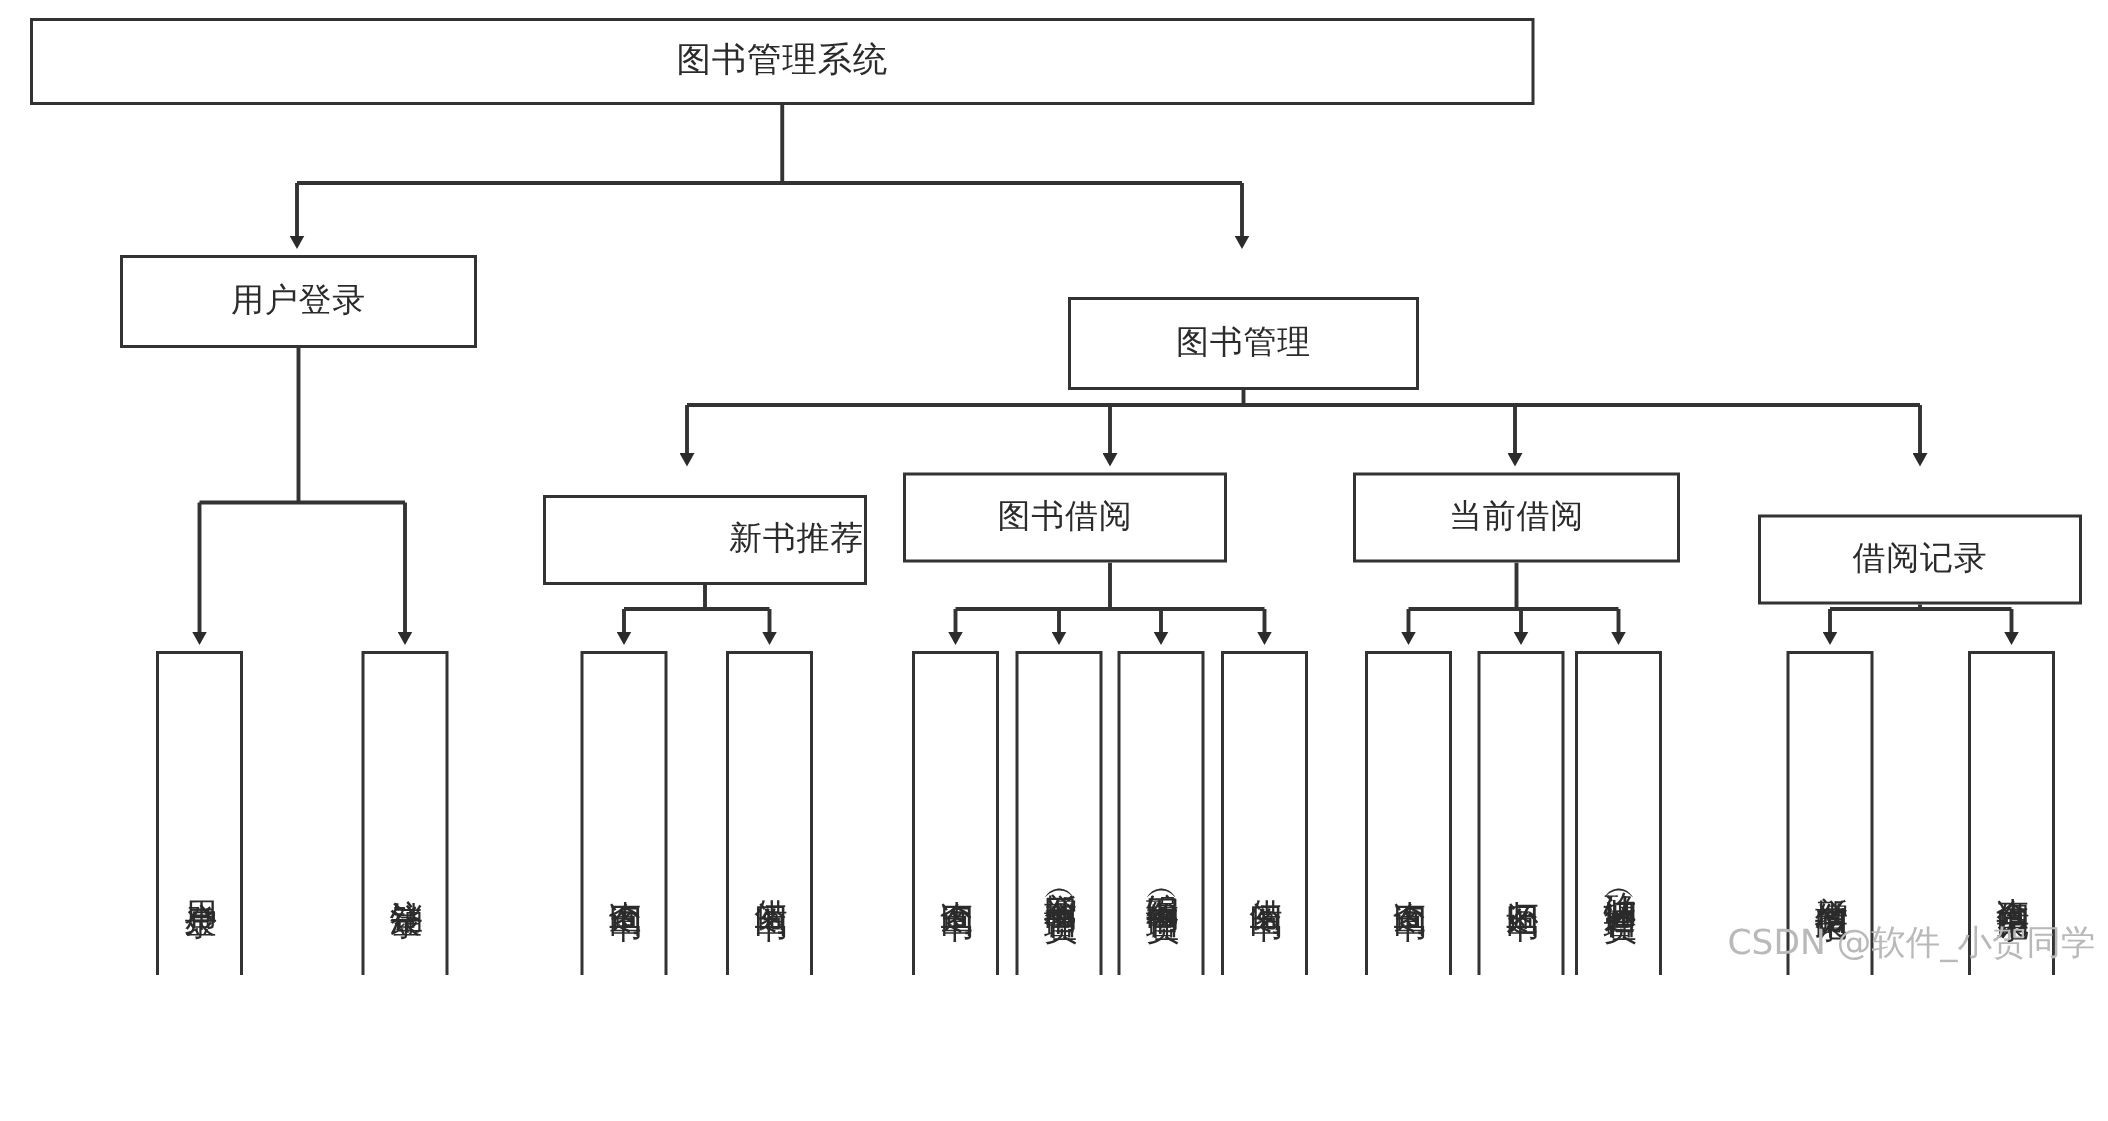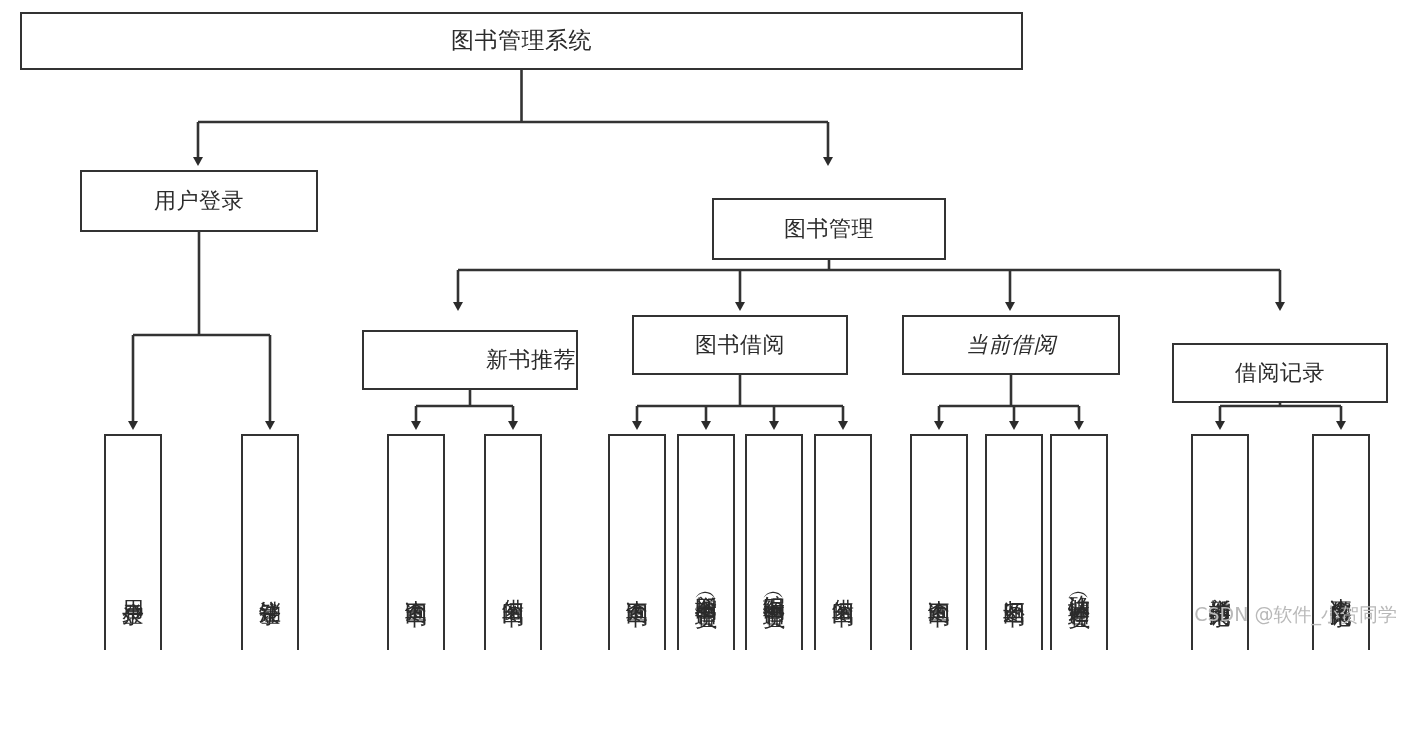--- a/index.html
+++ b/index.html
@@ -59,22 +59,22 @@
     writing-mode: vertical-rl;
     text-orientation: upright;
     font-size: 22px;
     line-height: 1.28;
     letter-spacing: 2px;
     white-space: nowrap;
   }
   #watermark {
     position: absolute;
     right: 8px;
-    bottom: 22px;
-    font-size: 19px;
+    bottom: 6px;
+    font-size: 23px;
     color: #b9b9b9;
     white-space: nowrap;
     user-select: none;
     margin-top: 38px;
   }
 </style>
 </head>
 <body>
 
 <div id="canvas">
@@ -136,24 +136,24 @@
   <div class="node h" style="left:80px; top:170px; width:238px; height:62px;">
     <span class="label">用户登录</span>
   </div>
   <div class="node h" style="left:712px; top:170px; width:234px; height:62px;margin-top:28px;">
     <span class="label">图书管理</span>
   </div>
 
   <div class="node h" style="left:362px; top:330px; width:216px; height:60px;justify-content:flex-end;">
     <span class="label">新书推荐</span>
   </div>
-  <div class="node h" style="left:632px; top:315px; width:216px; height:60px;">
+  <div class="node h" style="left:602px; top:315px; width:216px; height:60px;">
     <span class="label">图书借阅</span>
   </div>
-  <div class="node h" style="left:902px; top:315px; width:218px; height:60px;font-style:italic;">
+  <div class="node h" style="left:902px; top:315px; width:218px; height:60px;">
     <span class="label">当前借阅</span>
   </div>
   <div class="node h" style="left:1172px; top:315px; width:216px; height:60px;margin-top:28px;">
     <span class="label">借阅记录</span>
   </div>
 
   <div class="node v" style="left:104px; top:434px; width:58px; height:304px;">
     <span class="label">用户登录</span>
   </div>
   <div class="node v" style="left:241px; top:434px; width:58px; height:304px;">

